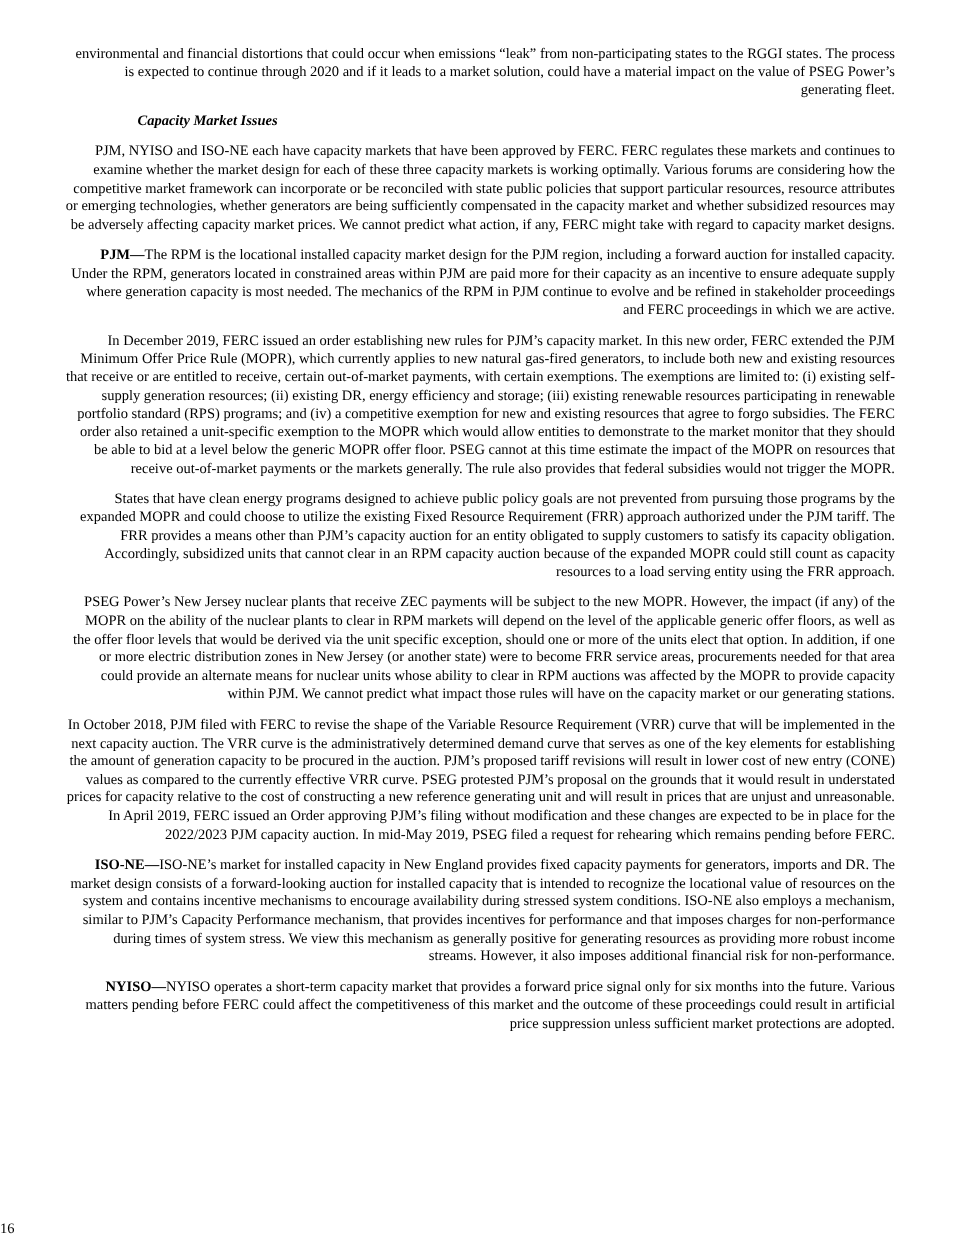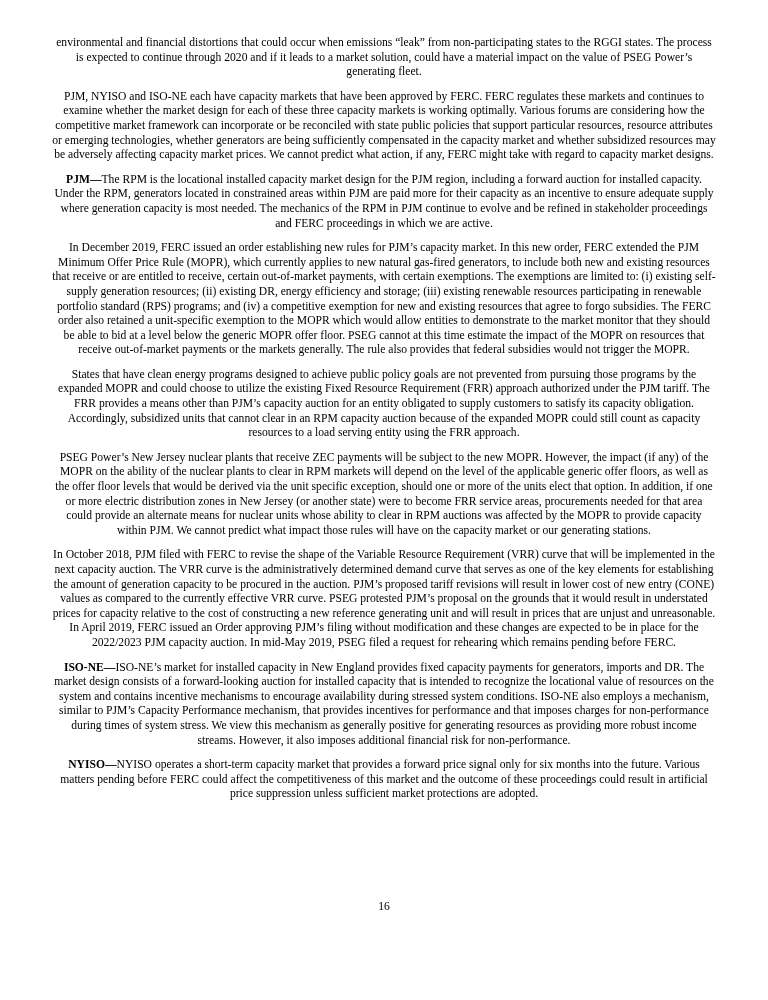--- a/index.html
+++ b/index.html
@@ -15,48 +15,49 @@
     font-family: "Liberation Serif", "DejaVu Serif", serif;
     color: #000000;
   }
   .page {
     padding: 36px 52px 0 52px;
   }
   p.body-text {
     font-size: 11.6px;
     line-height: 14.6px;
     margin: 0 0 10px 0;
-    text-align: center;
+    text-align: right;
   }
   .lead {
     font-weight: bold;
   }
   p.heading {
     font-size: 11.6px;
     line-height: 14.6px;
     font-weight: bold;
     font-style: italic;
     margin: 0 0 10px 58px;
   }
   .page-number {
     position: absolute;
     left: 0;
-    top: 900px;
+    top: 976px;
     width: 768px;
-    text-align: center;
+    text-align: left;
     font-size: 11.6px;
   }
 </style>
 </head>
 <body>
 
 <div class="page">
 
   <p class="body-text"><span>environmental and financial distortions that could occur when emissions “leak” from non-participating states to the RGGI states. The process is expected to continue through 2020 and if it leads to a market solution, could have a material impact on the value of PSEG Power’s generating fleet.</span></p>
 
+  <p class="heading">Capacity Market Issues</p>
 
   <p class="body-text"><span>PJM, NYISO and ISO-NE each have capacity markets that have been approved by FERC. FERC regulates these markets and continues to examine whether the market design for each of these three capacity markets is working optimally. Various forums are considering how the competitive market framework can incorporate or be reconciled with state public policies that support particular resources, resource attributes or emerging technologies, whether generators are being sufficiently compensated in the capacity market and whether subsidized resources may be adversely affecting capacity market prices. We cannot predict what action, if any, FERC might take with regard to capacity market designs.</span></p>
 
   <p class="body-text"><span class="lead">PJM—</span><span>The RPM is the locational installed capacity market design for the PJM region, including a forward auction for installed capacity. Under the RPM, generators located in constrained areas within PJM are paid more for their capacity as an incentive to ensure adequate supply where generation capacity is most needed. The mechanics of the RPM in PJM continue to evolve and be refined in stakeholder proceedings and FERC proceedings in which we are active.</span></p>
 
   <p class="body-text"><span>In December 2019, FERC issued an order establishing new rules for PJM’s capacity market. In this new order, FERC extended the PJM Minimum Offer Price Rule (MOPR), which currently applies to new natural gas-fired generators, to include both new and existing resources that receive or are entitled to receive, certain out-of-market payments, with certain exemptions. The exemptions are limited to: (i) existing self-supply generation resources; (ii) existing DR, energy efficiency and storage; (iii) existing renewable resources participating in renewable portfolio standard (RPS) programs; and (iv) a competitive exemption for new and existing resources that agree to forgo subsidies. The FERC order also retained a unit-specific exemption to the MOPR which would allow entities to demonstrate to the market monitor that they should be able to bid at a level below the generic MOPR offer floor. PSEG cannot at this time estimate the impact of the MOPR on resources that receive out-of-market payments or the markets generally. The rule also provides that federal subsidies would not trigger the MOPR.</span></p>
 
   <p class="body-text"><span>States that have clean energy programs designed to achieve public policy goals are not prevented from pursuing those programs by the expanded MOPR and could choose to utilize the existing Fixed Resource Requirement (FRR) approach authorized under the PJM tariff. The FRR provides a means other than PJM’s capacity auction for an entity obligated to supply customers to satisfy its capacity obligation. Accordingly, subsidized units that cannot clear in an RPM capacity auction because of the expanded MOPR could still count as capacity resources to a load serving entity using the FRR approach.</span></p>
 
   <p class="body-text"><span>PSEG Power’s New Jersey nuclear plants that receive ZEC payments will be subject to the new MOPR. However, the impact (if any) of the MOPR on the ability of the nuclear plants to clear in RPM markets will depend on the level of the applicable generic offer floors, as well as the offer floor levels that would be derived via the unit specific exception, should one or more of the units elect that option. In addition, if one or more electric distribution zones in New Jersey (or another state) were to become FRR service areas, procurements needed for that area could provide an alternate means for nuclear units whose ability to clear in RPM auctions was affected by the MOPR to provide capacity within PJM. We cannot predict what impact those rules will have on the capacity market or our generating stations.</span></p>

